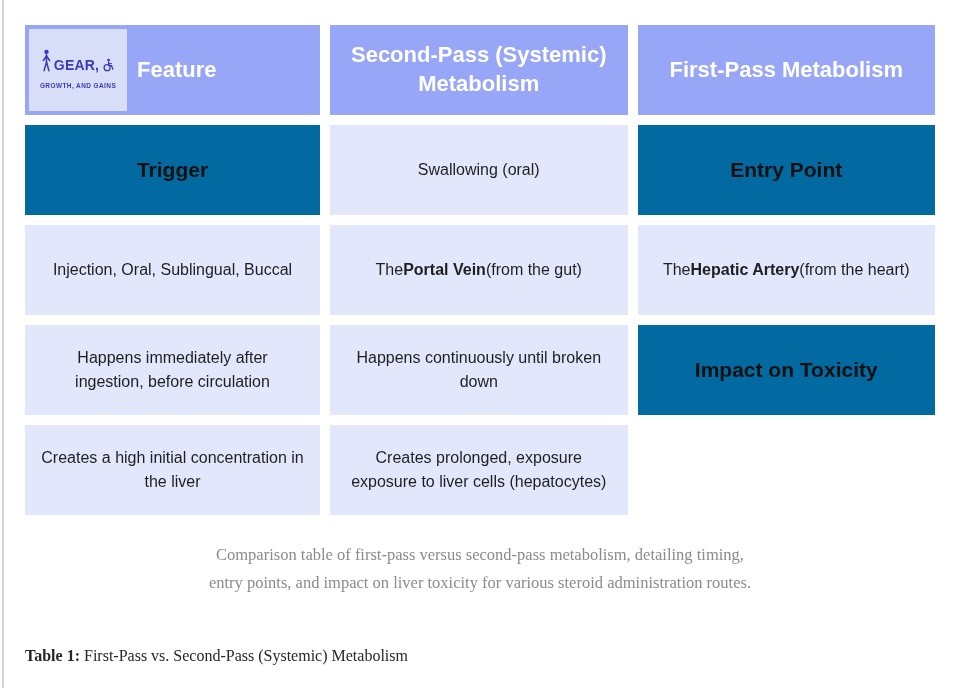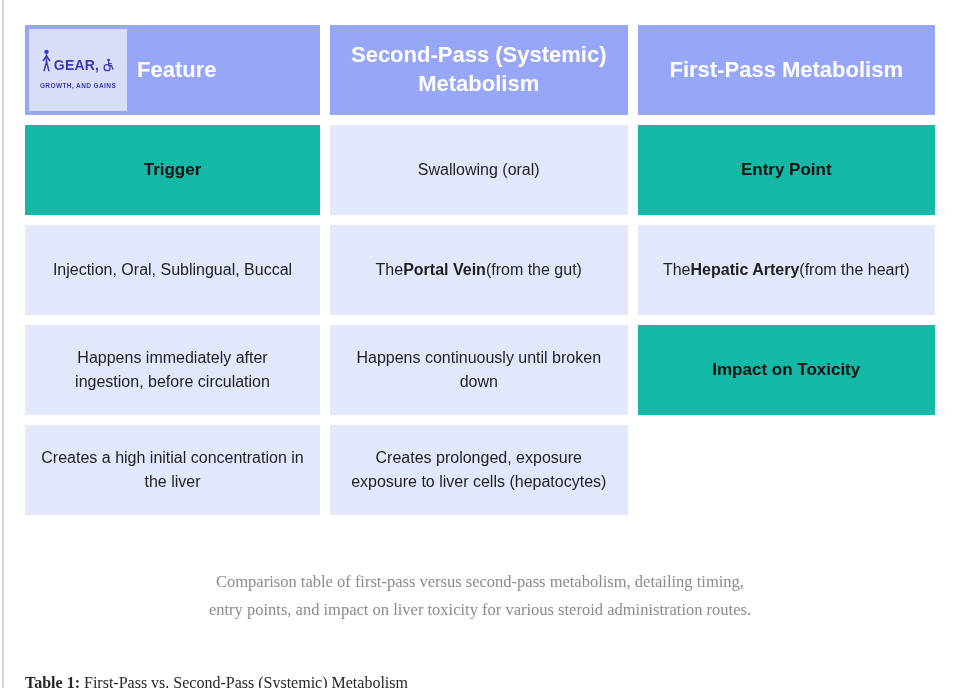--- a/index.html
+++ b/index.html
@@ -7,34 +7,34 @@
               font-family:"Liberation Sans", sans-serif; }
   .left-edge { position:absolute; left:2px; top:0; width:2px; height:688px; background:#d6d6d6; }
 
   .content { position:absolute; left:25px; top:25px; width:910px; }
 
   
   .ctable { display:grid; grid-template-columns:295px 1fr 1fr; gap:10px; width:910px; }
   .cell { height:90px; display:flex; align-items:center; justify-content:center; text-align:center; }
   .th { background:#97a6f7; color:#ffffff; font-weight:700; font-size:22px; line-height:1.3; padding:0 18px; }
   .feature-th { justify-content:flex-start; text-align:left; padding:4px; }
-  .feature-cell { background:#14b8a6; font-weight:700; font-size:17px; color:#111111; }
+  .feature-cell { background:#0369a1; font-weight:700; font-size:21px; color:#111111; }
   .value-cell { background:#e2e7fc; font-size:16px; color:#1f1f1f; line-height:1.5; padding:0 16px; }
   .value-cell b { font-weight:700; }
 
   
   .logo { width:98px; height:82px; background:#d9def8; display:flex; flex-direction:column;
           align-items:center; justify-content:center; flex:0 0 auto; }
   .logo-row1 { display:flex; align-items:center; gap:2px; }
   .logo-name { color:#3a3ab5; font-weight:800; font-size:14px; letter-spacing:0.2px; }
   .logo-row2 { color:#3a3ab5; font-weight:700; font-size:6.5px; letter-spacing:0.4px; margin-top:1px; }
   .feature-label { margin-left:10px; }
 
   
-  .caption { margin-top:53px; width:910px; text-align:center;
+  .caption { margin-top:26px; width:910px; text-align:center;
              font-family:"Liberation Serif", serif; font-size:16.5px; line-height:1.7; color:#8b8b8b; }
   .table-title { margin-top:50px; font-family:"Liberation Serif", serif; font-size:16px; color:#272727; }
   .table-title b { font-weight:700; }
 </style>
 </head>
 <body>
 
 <div class="left-edge"></div>
 
 <div class="content">

